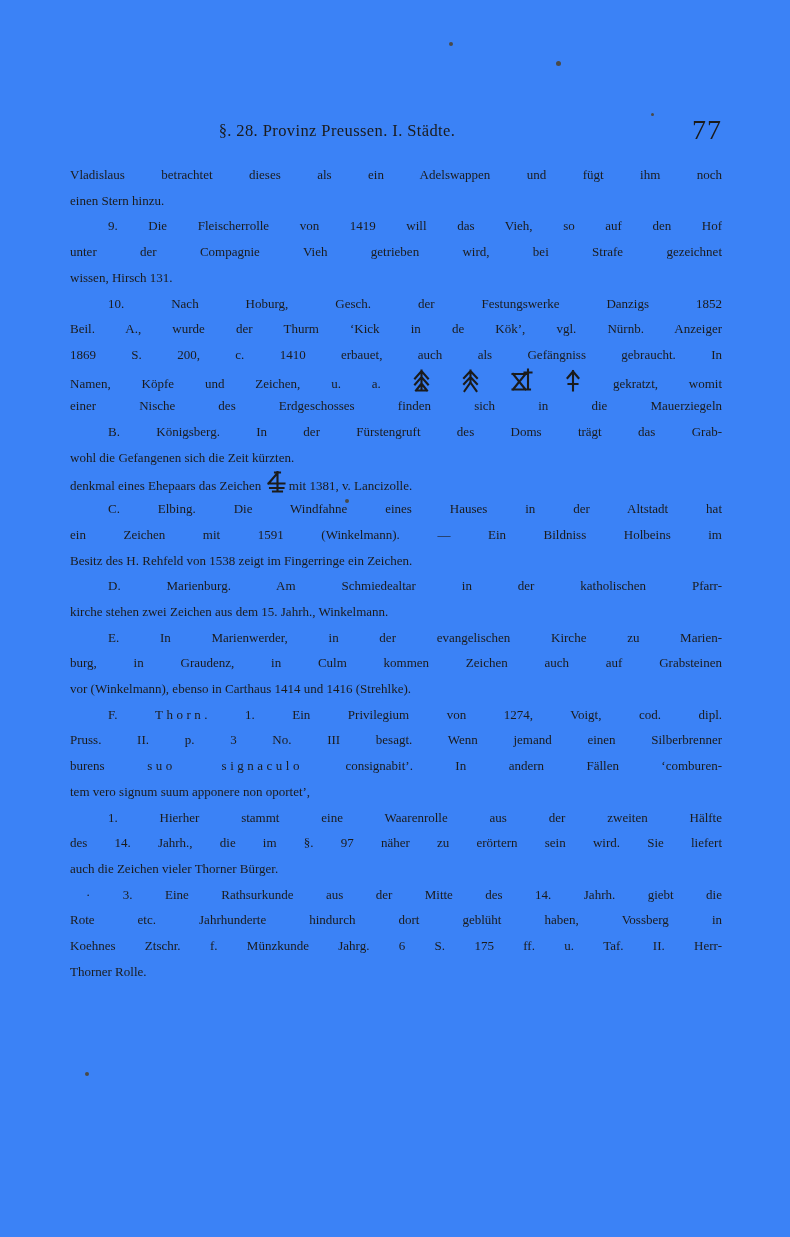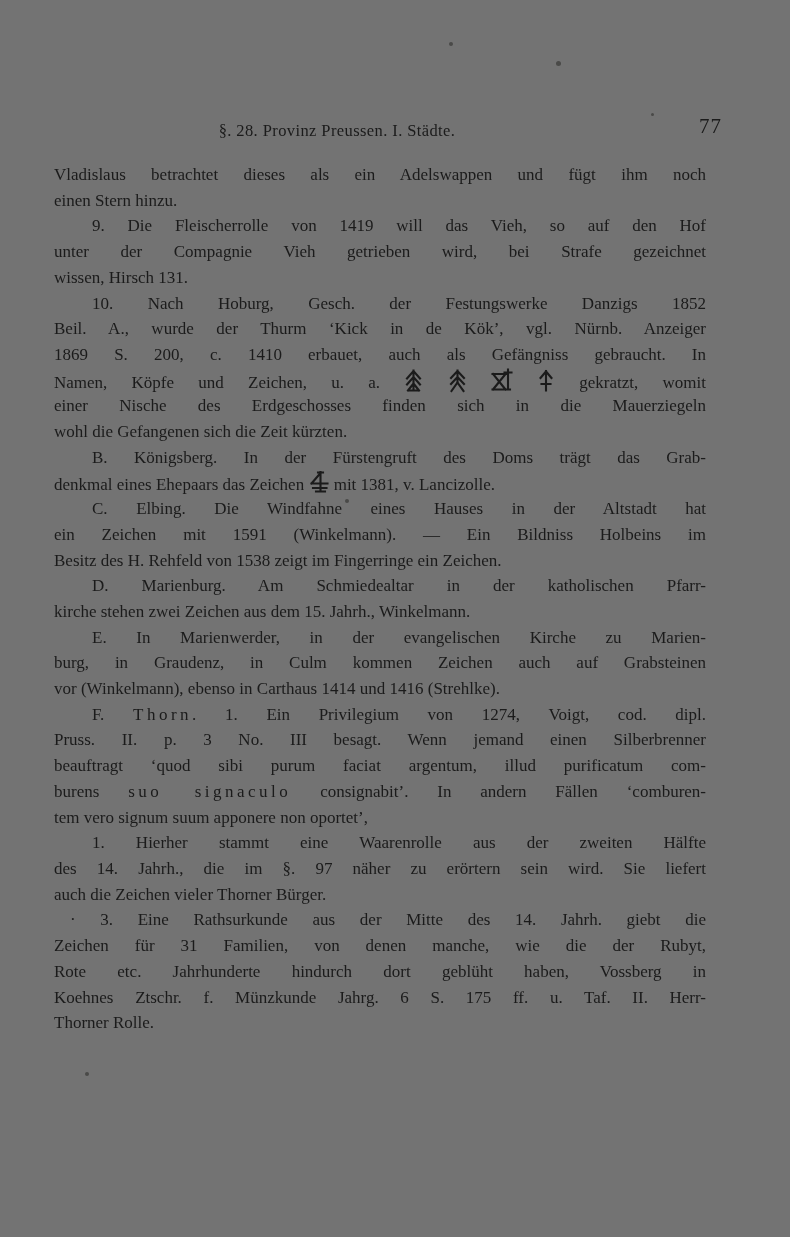--- a/index.html
+++ b/index.html
@@ -1,28 +1,28 @@
 <!DOCTYPE html>
 <html><head>
 <meta charset="utf-8">
 <style>
   html,body { margin:0; padding:0; background:#e8e8e6; }
   .page {
     position:relative; width:790px; height:1237px;
-    background:#737373; color:#1b1b1b;
+    background:#3b82f6; color:#1b1b1b;
     font-family:"Liberation Serif", serif;
     overflow:hidden;
   }
   .header { position:absolute; top:121px; left:70px; width:652px; height:26px; }
   .header-title {
     position:absolute; left:82px; width:370px; text-align:center;
     font-size:16.5px; letter-spacing:0.4px; white-space:nowrap;
   }
-  .page-number { position:absolute; right:0px; top:-7px; font-size:21px; letter-spacing:1px; }
-  .text-block { position:absolute; top:162px; left:54px; width:652px; font-size:17px; }
+  .page-number { position:absolute; right:0px; top:-7px; font-size:28px; letter-spacing:1px; }
+  .text-block { position:absolute; top:162px; left:70px; width:652px; font-size:13px; }
   .line {
     height:25.71px; line-height:25.71px;
     text-align:justify; text-align-last:justify;
     overflow:hidden; white-space:normal;
   }
   .line.last { text-align-last:left; }
   .line.ind { text-indent:38px; }
   .line.ind-sm { text-indent:16px; }
   .sp { letter-spacing:3.5px; }
   .mark { display:inline-block; vertical-align:-5px; }
@@ -61,23 +61,23 @@
         </svg>
       <svg class="mark" width="22" height="25" viewBox="0 0 22 25">
           <path d="M1.5 6 H15 M1.5 21.5 H19 M2 6 L14.5 21.5 M14.5 6 L2 21.5 M17 1.5 V21.5 M13.5 4.5 H20.5"></path>
         </svg>
       <svg class="mark" width="18" height="25" viewBox="0 0 18 25">
           <path d="M9 3 V22.5 M3.5 10 L9 3.5 L14.5 10 M4.5 16 H13.5"></path>
         </svg>
       <span>gekratzt, womit</span>
     </div>
     <div class="line">einer Nische des Erdgeschosses finden sich in die Mauerziegeln</div>
+    <div class="line ind">B.  Königsberg.  In der Fürstengruft des Doms trägt das Grab-</div>
+
     <div class="line last">wohl die Gefangenen sich die Zeit kürzten.</div>
-
-    <div class="line ind">B.  Königsberg.  In der Fürstengruft des Doms trägt das Grab-</div>
     <div class="line last">
       <span>denkmal eines Ehepaars das Zeichen</span>
       <svg class="mark" width="21" height="25" viewBox="0 0 21 25">
           <path d="M12.5 2 V21.5 M12.5 3 L3.5 13.5 M3.5 13.5 H19.5 M5 18 H18.5 M8 21.5 H17 M10 2.5 H15"></path>
         </svg>
       <span>mit 1381, v. Lancizolle.</span>
     </div>
 
     <div class="line ind">C.  Elbing.  Die Windfahne eines Hauses in der Altstadt hat</div>
     <div class="line">ein Zeichen mit 1591 (Winkelmann). — Ein Bildniss Holbeins im</div>
@@ -88,34 +88,32 @@
 
     <div class="line ind">E.  In Marienwerder, in der evangelischen Kirche zu Marien-</div>
     <div class="line">burg, in Graudenz, in Culm kommen Zeichen auch auf Grabsteinen</div>
     <div class="line last">vor (Winkelmann), ebenso in Carthaus 1414 und 1416 (Strehlke).</div>
 
     <div class="line ind">
       <span>F.</span>
       <span class="sp">Thorn</span><span>.  1.  Ein Privilegium von 1274, Voigt, cod. dipl.</span>
     </div>
     <div class="line">Pruss. II. p. 3 No. III besagt.  Wenn jemand einen Silberbrenner</div>
-    <div class="line">beauftragt ‘quod sibi purum faciat argentum, illud purificatum com-</div>
     <div class="line">
       <span>burens</span>
       <span class="sp">suo signaculo</span>
       <span>consignabit’.  In andern Fällen ‘comburen-</span>
     </div>
     <div class="line last">tem vero signum suum apponere non oportet’,</div>
 
     <div class="line ind">1.  Hierher stammt eine Waarenrolle aus der zweiten Hälfte</div>
     <div class="line">des 14. Jahrh., die im §. 97 näher zu erörtern sein wird.  Sie liefert</div>
     <div class="line last">auch die Zeichen vieler Thorner Bürger.</div>
 
     <div class="line ind-sm">· 3.  Eine Rathsurkunde aus der Mitte des 14. Jahrh. giebt die</div>
-    <div class="line">Zeichen für 31 Familien, von denen manche, wie die der Rubyt,</div>
     <div class="line">Rote etc. Jahrhunderte hindurch dort geblüht haben, Vossberg in</div>
     <div class="line">Koehnes Ztschr. f. Münzkunde Jahrg. 6 S. 175 ff. u. Taf. II.  Herr-</div>
     <div class="line last">Thorner Rolle.</div>
 
   </div>
 
   <div class="speck" style="left:449px; top:42px; width:4px; height:4px;"></div>
   <div class="speck" style="left:556px; top:61px; width:5px; height:5px;"></div>
   <div class="speck" style="left:651px; top:113px; width:3px; height:3px;"></div>
   <div class="speck" style="left:345px; top:499px; width:4px; height:4px;"></div>

